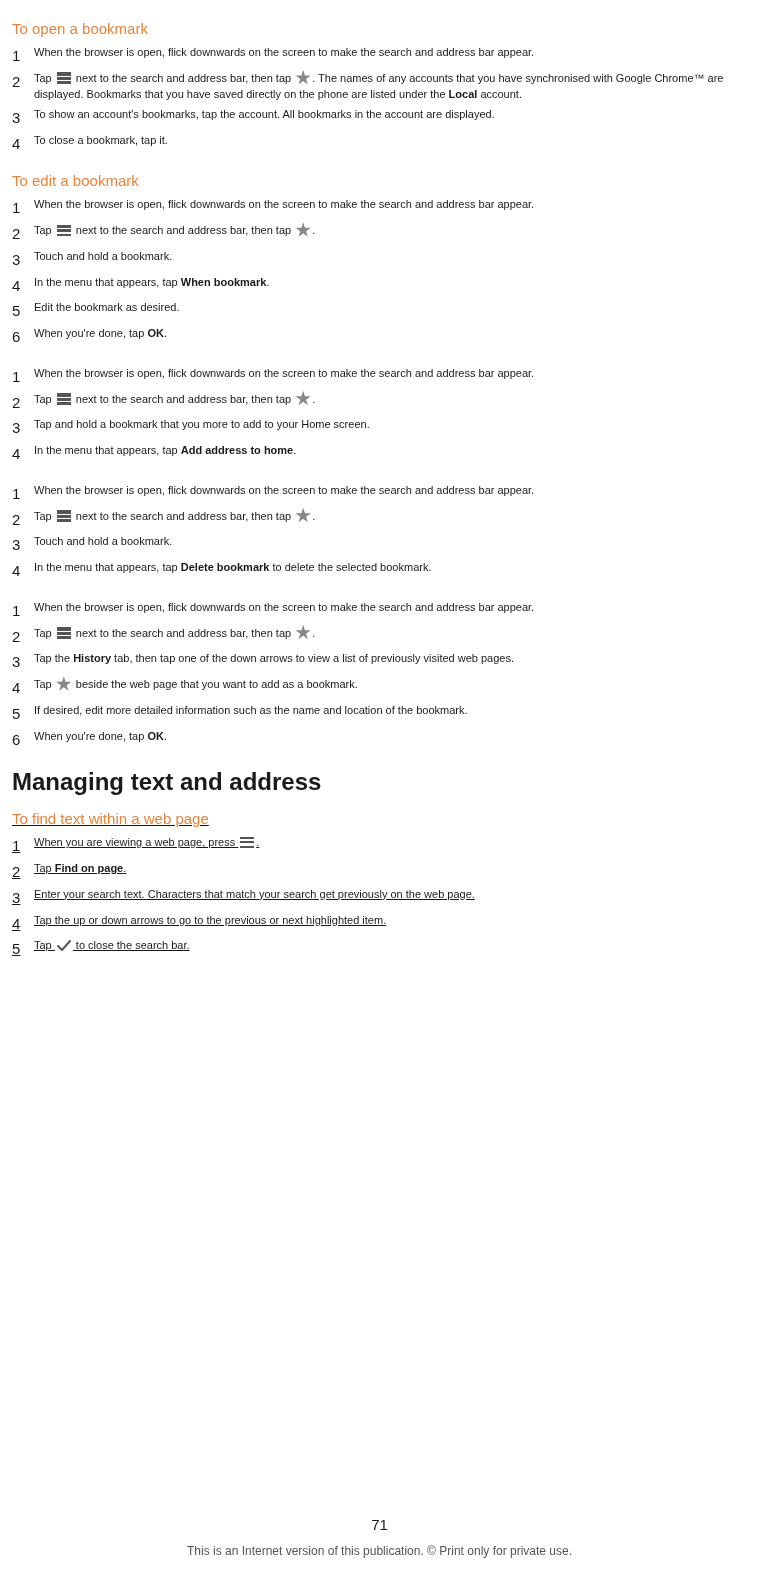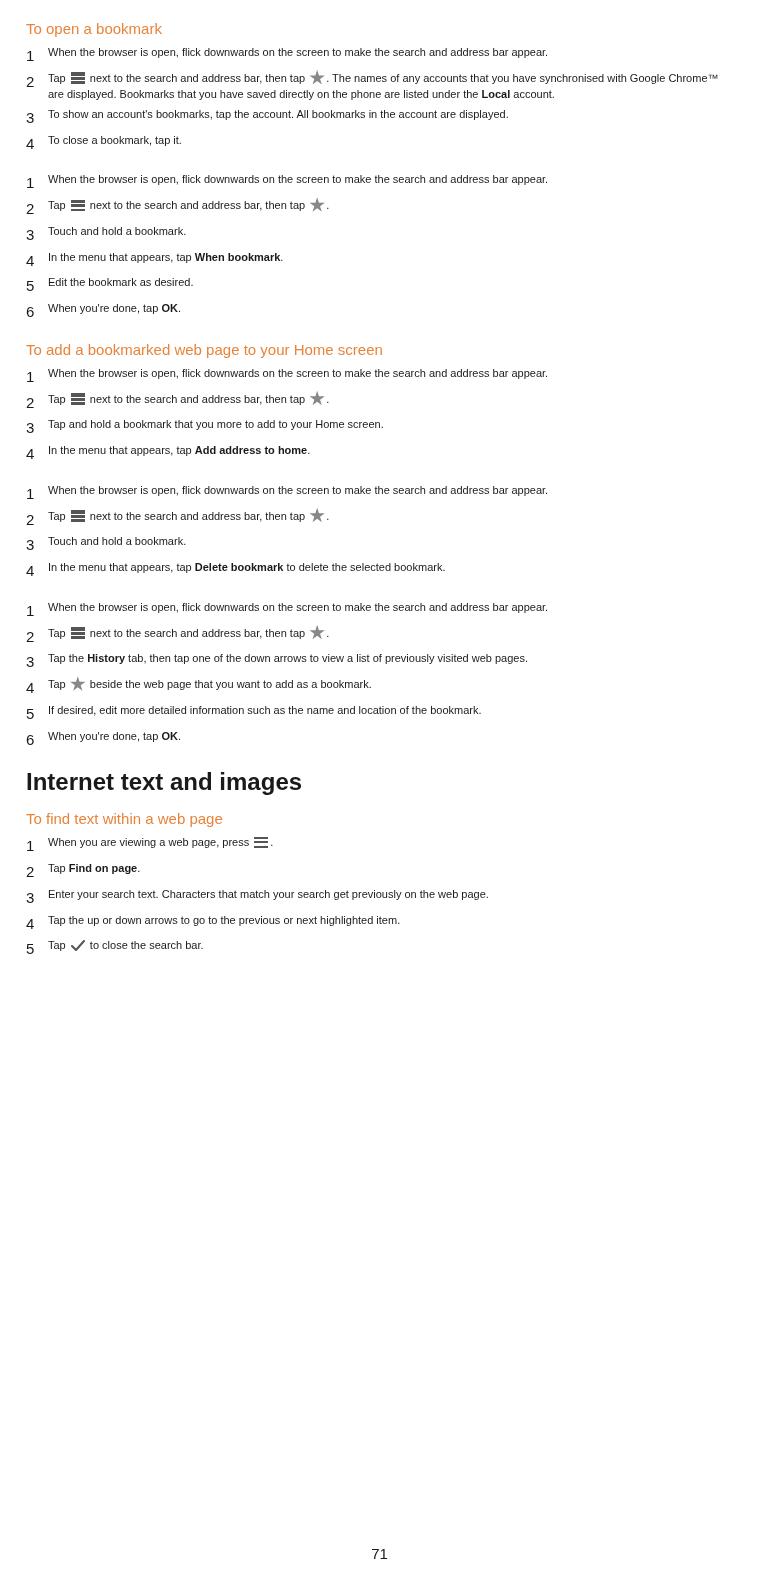--- a/index.html
+++ b/index.html
@@ -12,21 +12,21 @@
       width: 759px;
       min-height: 1590px;
       background: #ffffff;
       font-family: Arial, Helvetica, sans-serif;
       font-size: 15px;
       color: #1a1a1a;
       position: relative;
     }
 
     .page-content {
-      padding: 20px 30px 60px 26px;
+      padding: 20px 30px 60px 12px;
     }
 
     .section {
       margin-bottom: 18px;
     }
 
     .section-heading {
       color: #e8843a;
       font-size: 15px;
       font-weight: normal;
@@ -118,33 +118,34 @@
 
     .hamburger-icon span {
       display: block;
       width: 100%;
       height: 2px;
       background: #555;
     }
 
     .section-divider {
       margin-bottom: 8px;
+      text-decoration: underline;
     }
 
     .managing-heading {
       font-size: 24px;
       font-weight: bold;
       color: #1a1a1a;
       margin-bottom: 14px;
       margin-top: 10px;
     }
 
     .page-footer {
       position: absolute;
-      bottom: 20px;
+      bottom: 32px;
       left: 0;
       right: 0;
       text-align: center;
     }
 
     .page-number {
       font-size: 15px;
       color: #1a1a1a;
       display: block;
       margin-bottom: 8px;
@@ -180,20 +181,21 @@
         <span class="step-text">To show an account's bookmarks, tap the account. All bookmarks in the account are displayed.</span>
       </li>
       <li>
         <span class="step-number">4</span>
         <span class="step-text">To close a bookmark, tap it.</span>
       </li>
     </ol>
   </div>
 
   <div class="section">
+    <div class="section-heading">To edit a bookmark</div>
     <ol class="step-list">
       <li>
         <span class="step-number">1</span>
         <span class="step-text">When the browser is open, flick downwards on the screen to make the search and address bar appear.</span>
       </li>
       <li>
         <span class="step-number">2</span>
         <span class="step-text">Tap <span class="menu-icon">
               <span></span>
               <span></span>
@@ -213,21 +215,20 @@
         <span class="step-text">Edit the bookmark as desired.</span>
       </li>
       <li>
         <span class="step-number">6</span>
         <span class="step-text">When you're done, tap <span class="bold">OK</span>.</span>
       </li>
     </ol>
   </div>
 
   <div class="section">
-    <div class="section-heading">To add a bookmarked web page to your Home screen</div>
     <ol class="step-list">
       <li>
         <span class="step-number">1</span>
         <span class="step-text">When the browser is open, flick downwards on the screen to make the search and address bar appear.</span>
       </li>
       <li>
         <span class="step-number">2</span>
         <span class="step-text">Tap <span class="menu-icon">
               <span></span>
               <span></span>
@@ -297,21 +298,21 @@
         <span class="step-text">If desired, edit more detailed information such as the name and location of the bookmark.</span>
       </li>
       <li>
         <span class="step-number">6</span>
         <span class="step-text">When you're done, tap <span class="bold">OK</span>.</span>
       </li>
     </ol>
   </div>
 
   <div class="section">
-    <div class="managing-heading">Internet text and images</div>
+    <div class="managing-heading">Managing text and address</div>
 
     <div class="section-divider">
       <div class="section-heading">To find text within a web page</div>
       <ol class="step-list">
         <li>
           <span class="step-number">1</span>
           <span class="step-text">When you are viewing a web page, press <span class="hamburger-icon">
                 <span></span>
                 <span></span>
                 <span></span>
@@ -336,20 +337,21 @@
               </svg> to close the search bar.</span>
         </li>
       </ol>
     </div>
   </div>
 
 </div>
 
 <div class="page-footer">
   <span class="page-number">71</span>
+  <span class="footer-note">This is an Internet version of this publication. © Print only for private use.</span>
 </div>
 
 <style>
   .menu-icon {
     display: inline-flex;
     flex-direction: column;
     gap: 2.5px;
     width: 14px;
     height: 12px;
     vertical-align: middle;

